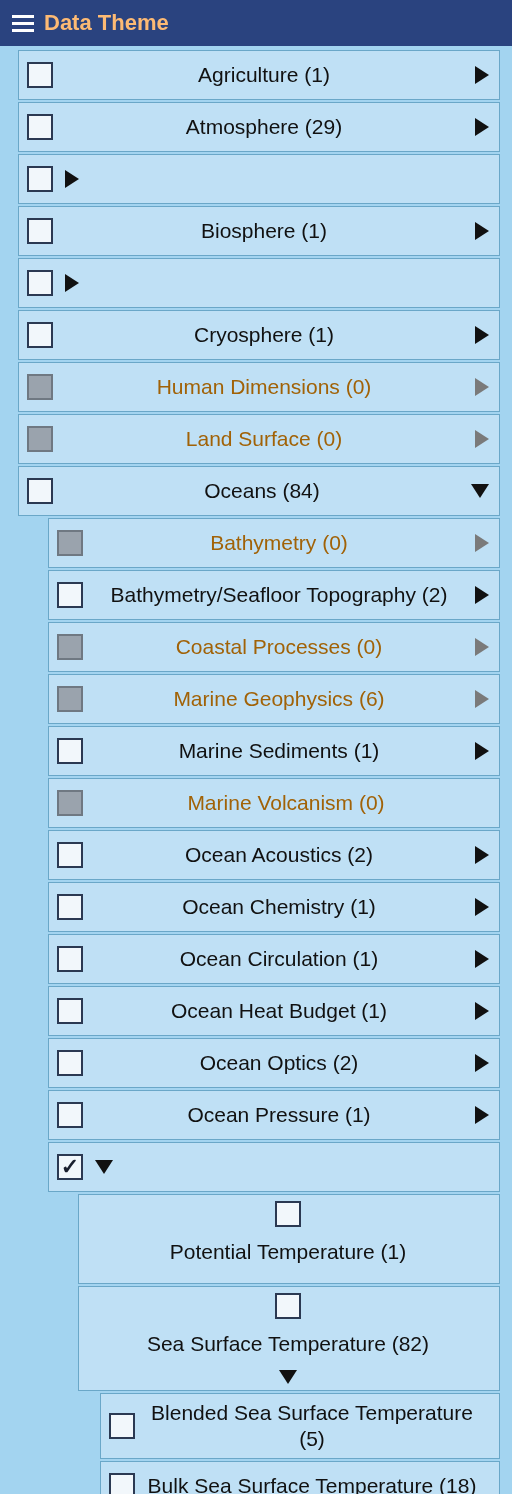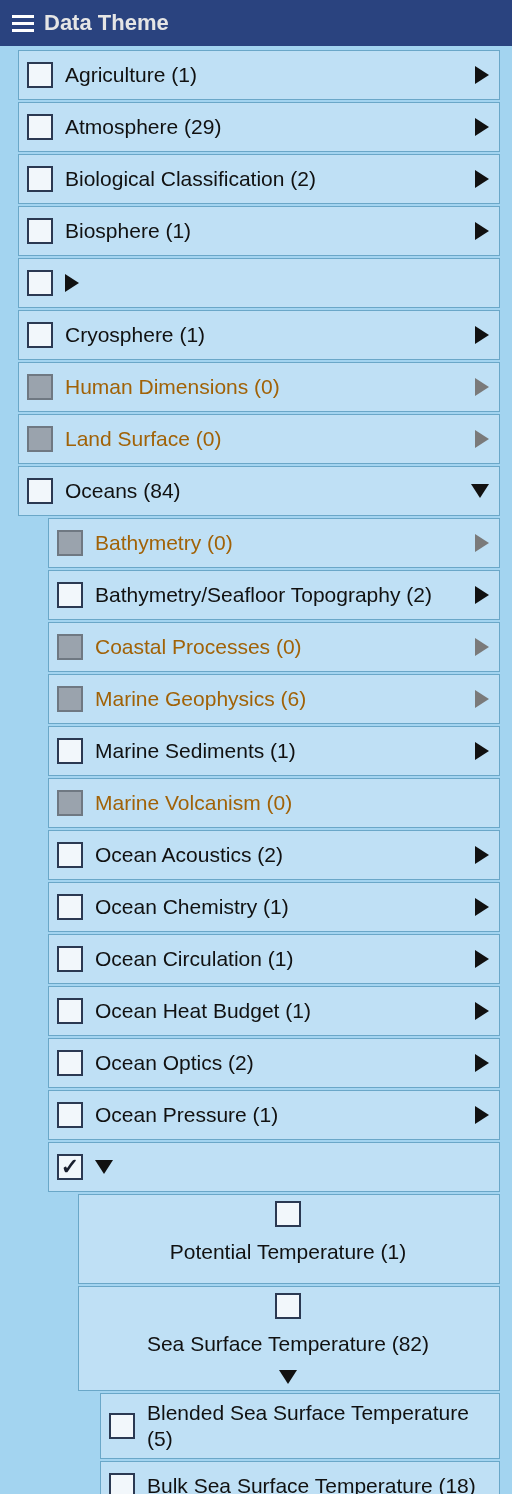--- a/index.html
+++ b/index.html
@@ -7,21 +7,21 @@
     font-family: "Segoe UI", "Helvetica Neue", Arial, sans-serif;
     background: #a3d4f0;
     width: 512px;
   }
   .panel {
     width: 512px;
     background: #a3d4f0;
   }
   .header {
     background: #2a437f;
-    color: #e5e5e5;
+    color: #fdba74;
     display: flex;
     align-items: center;
     padding: 10px 12px;
     font-size: 22px;
     font-weight: 600;
   }
   .hamburger {
     display: inline-flex;
     flex-direction: column;
     justify-content: center;
@@ -90,21 +90,21 @@
     border-right: 9px solid transparent;
     border-top: 14px solid #111;
   }
   .arrow.none { width: 0; height: 0; border: none; }
   
   .depth-0 { margin-left: 18px; }
   .depth-1 { margin-left: 48px; }
   .depth-2 { margin-left: 78px; flex-direction: column; }
   .depth-3 { margin-left: 100px; }
   
-  .row { margin-right: 12px; }
+  .row { margin-right: 12px; text-align: center; }
 </style>
 </head>
 <body>
 
 <div class="panel">
   <div class="header">
     <span class="hamburger">
       <span></span>
         <span></span>
         <span></span>
@@ -117,21 +117,20 @@
         <span class="label">Agriculture (1)</span>
         <span class="arrow right"></span>
       </div>
       <div class="row depth-0">
         <span class="cbwrap"></span>
         <span class="label">Atmosphere (29)</span>
         <span class="arrow right"></span>
       </div>
       <div class="row depth-0">
         <span class="cbwrap"></span>
-        <span class="label">Biological Classification (2)</span>
         <span class="arrow right"></span>
       </div>
       <div class="row depth-0">
         <span class="cbwrap"></span>
         <span class="label">Biosphere (1)</span>
         <span class="arrow right"></span>
       </div>
       <div class="row depth-0">
         <span class="cbwrap"></span>
         <span class="arrow right"></span>

